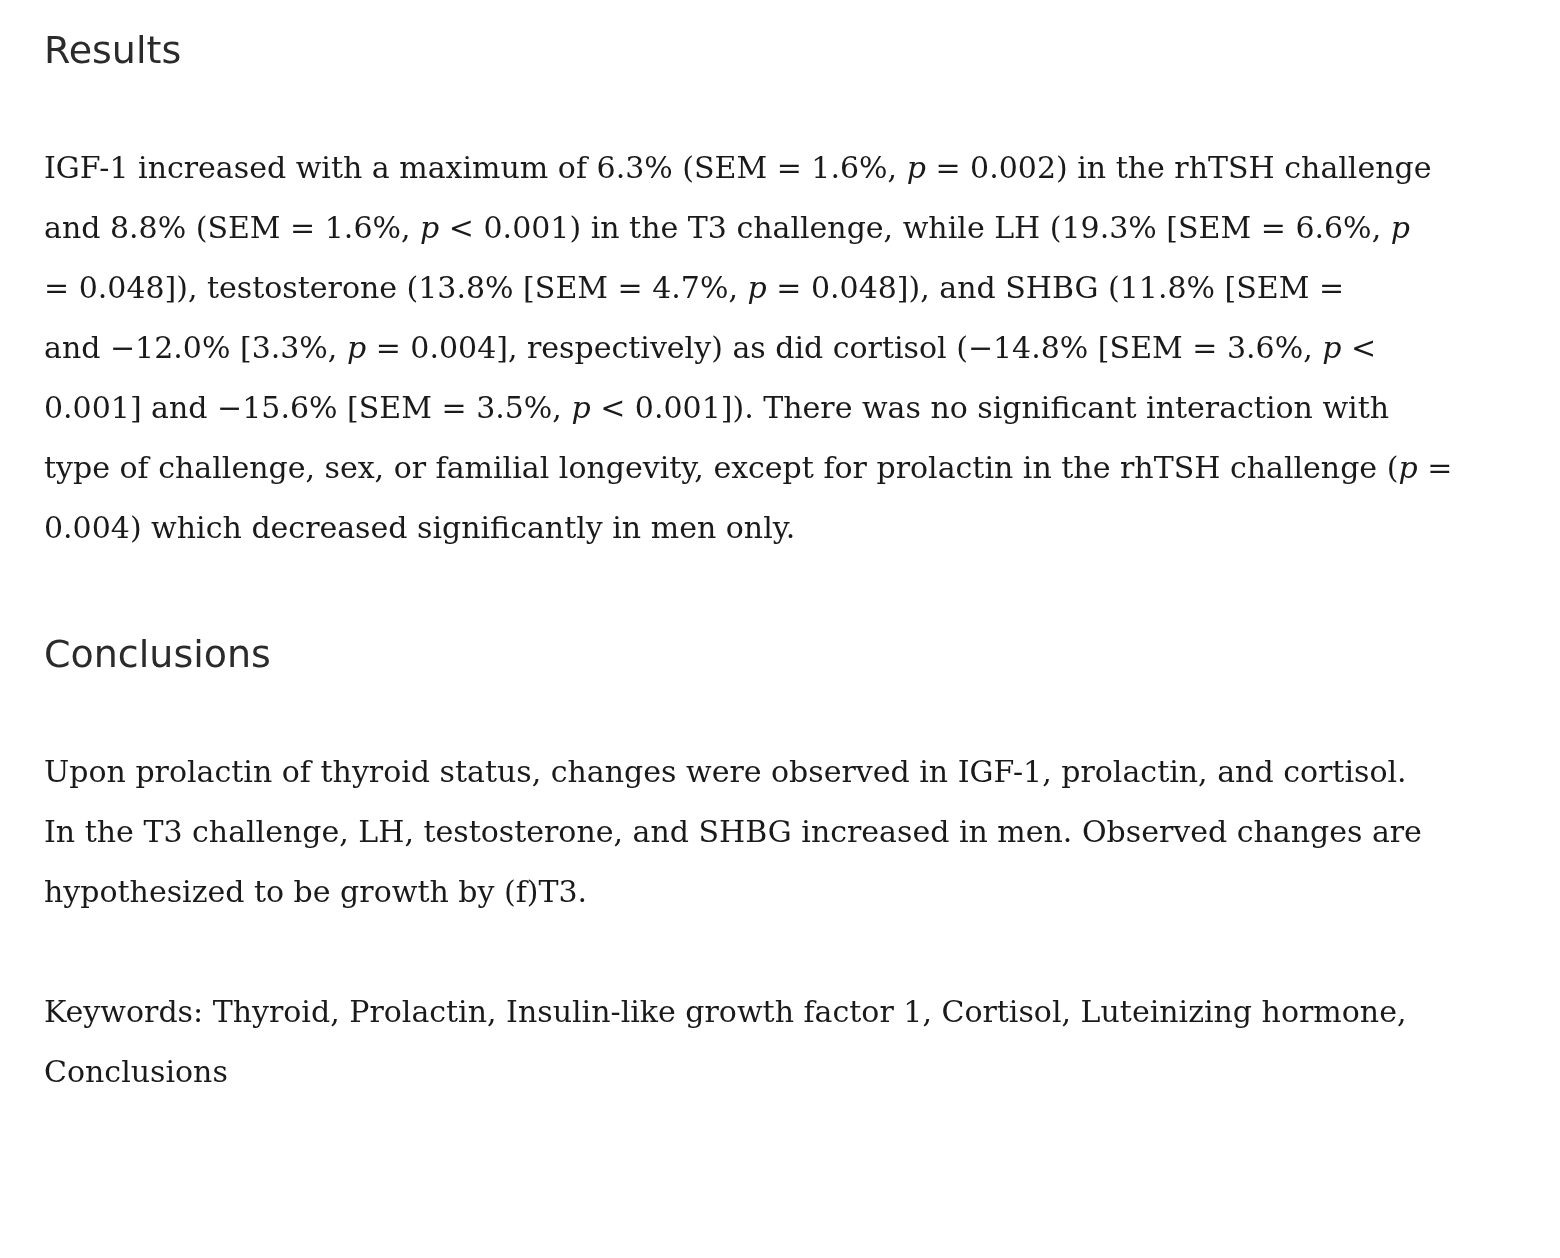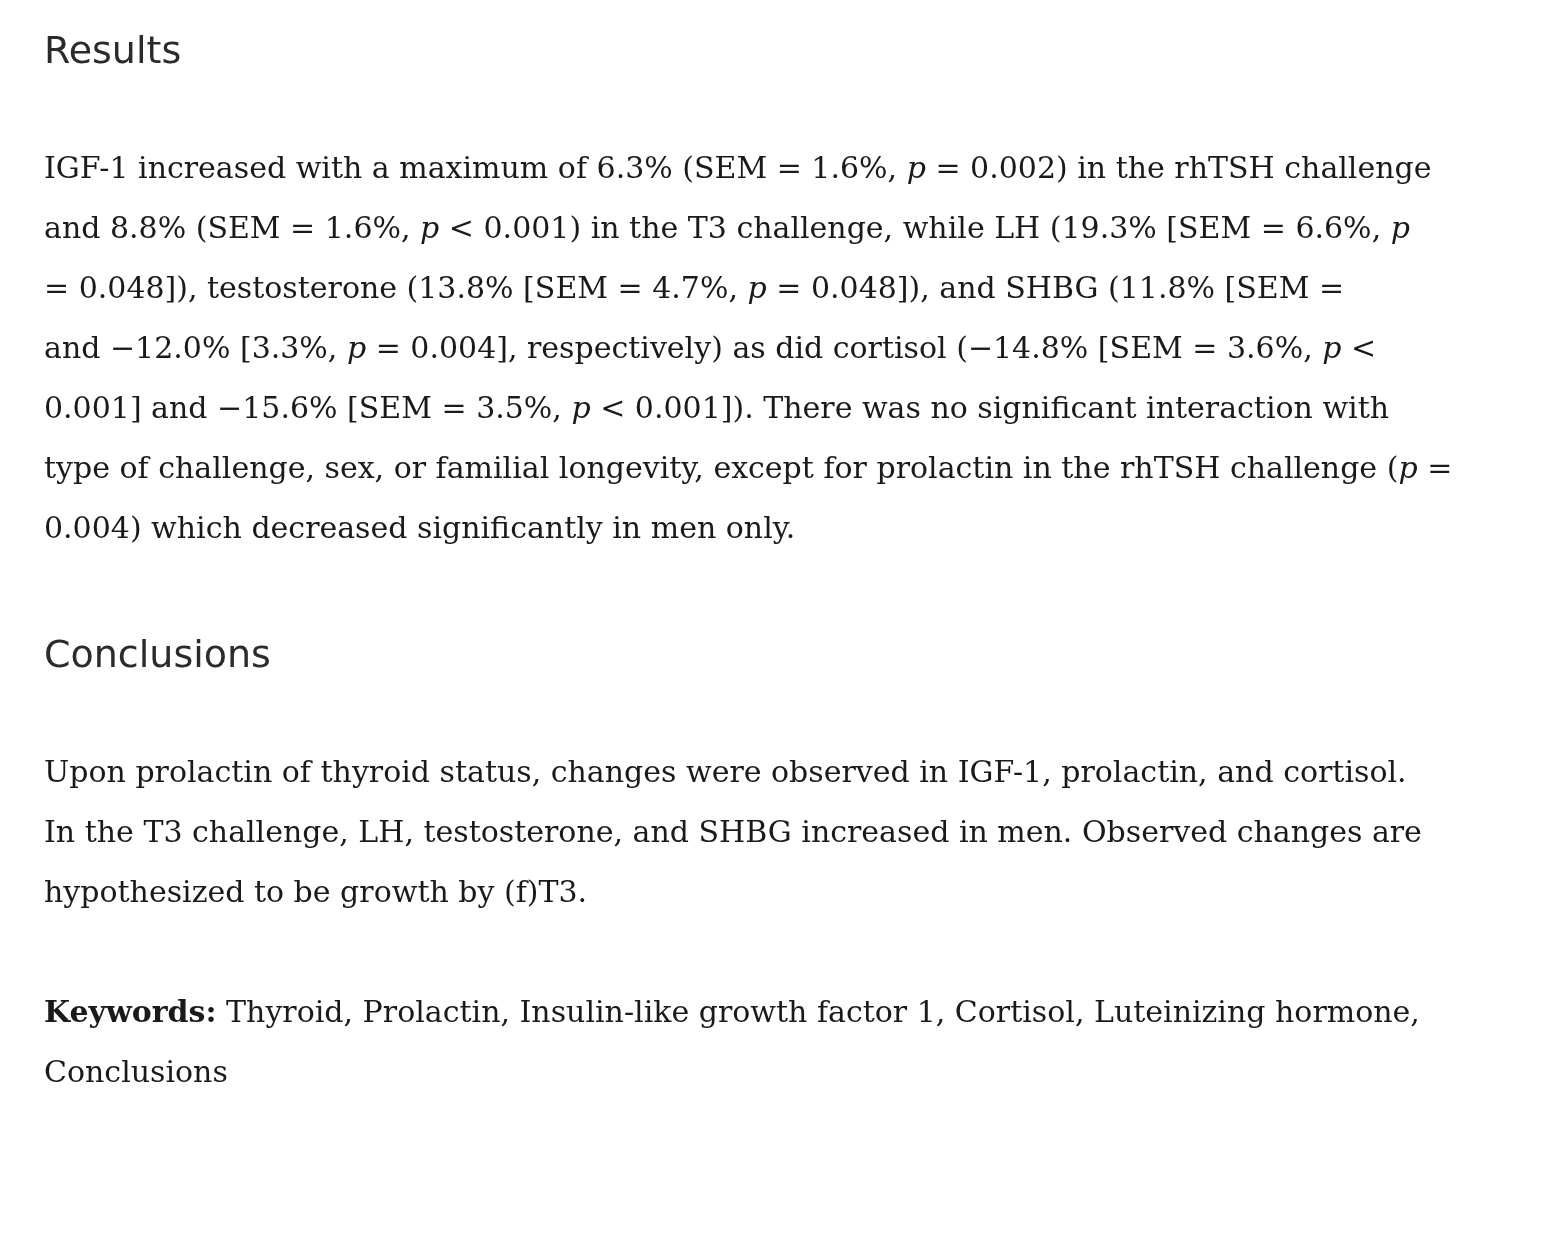--- a/index.html
+++ b/index.html
@@ -42,21 +42,21 @@
     line-height: 60px;
     white-space: nowrap;
   }
   .para.keywords {
     margin-top: 60px;
   }
   .para i {
     font-style: italic;
   }
   .para b {
-    font-weight: bold;
+    font-weight: normal;
   }
 </style>
 </head>
 <body>
 
 <div class="page">
 
   <h2 class="section-heading">Results</h2>
 
   <div class="para">

